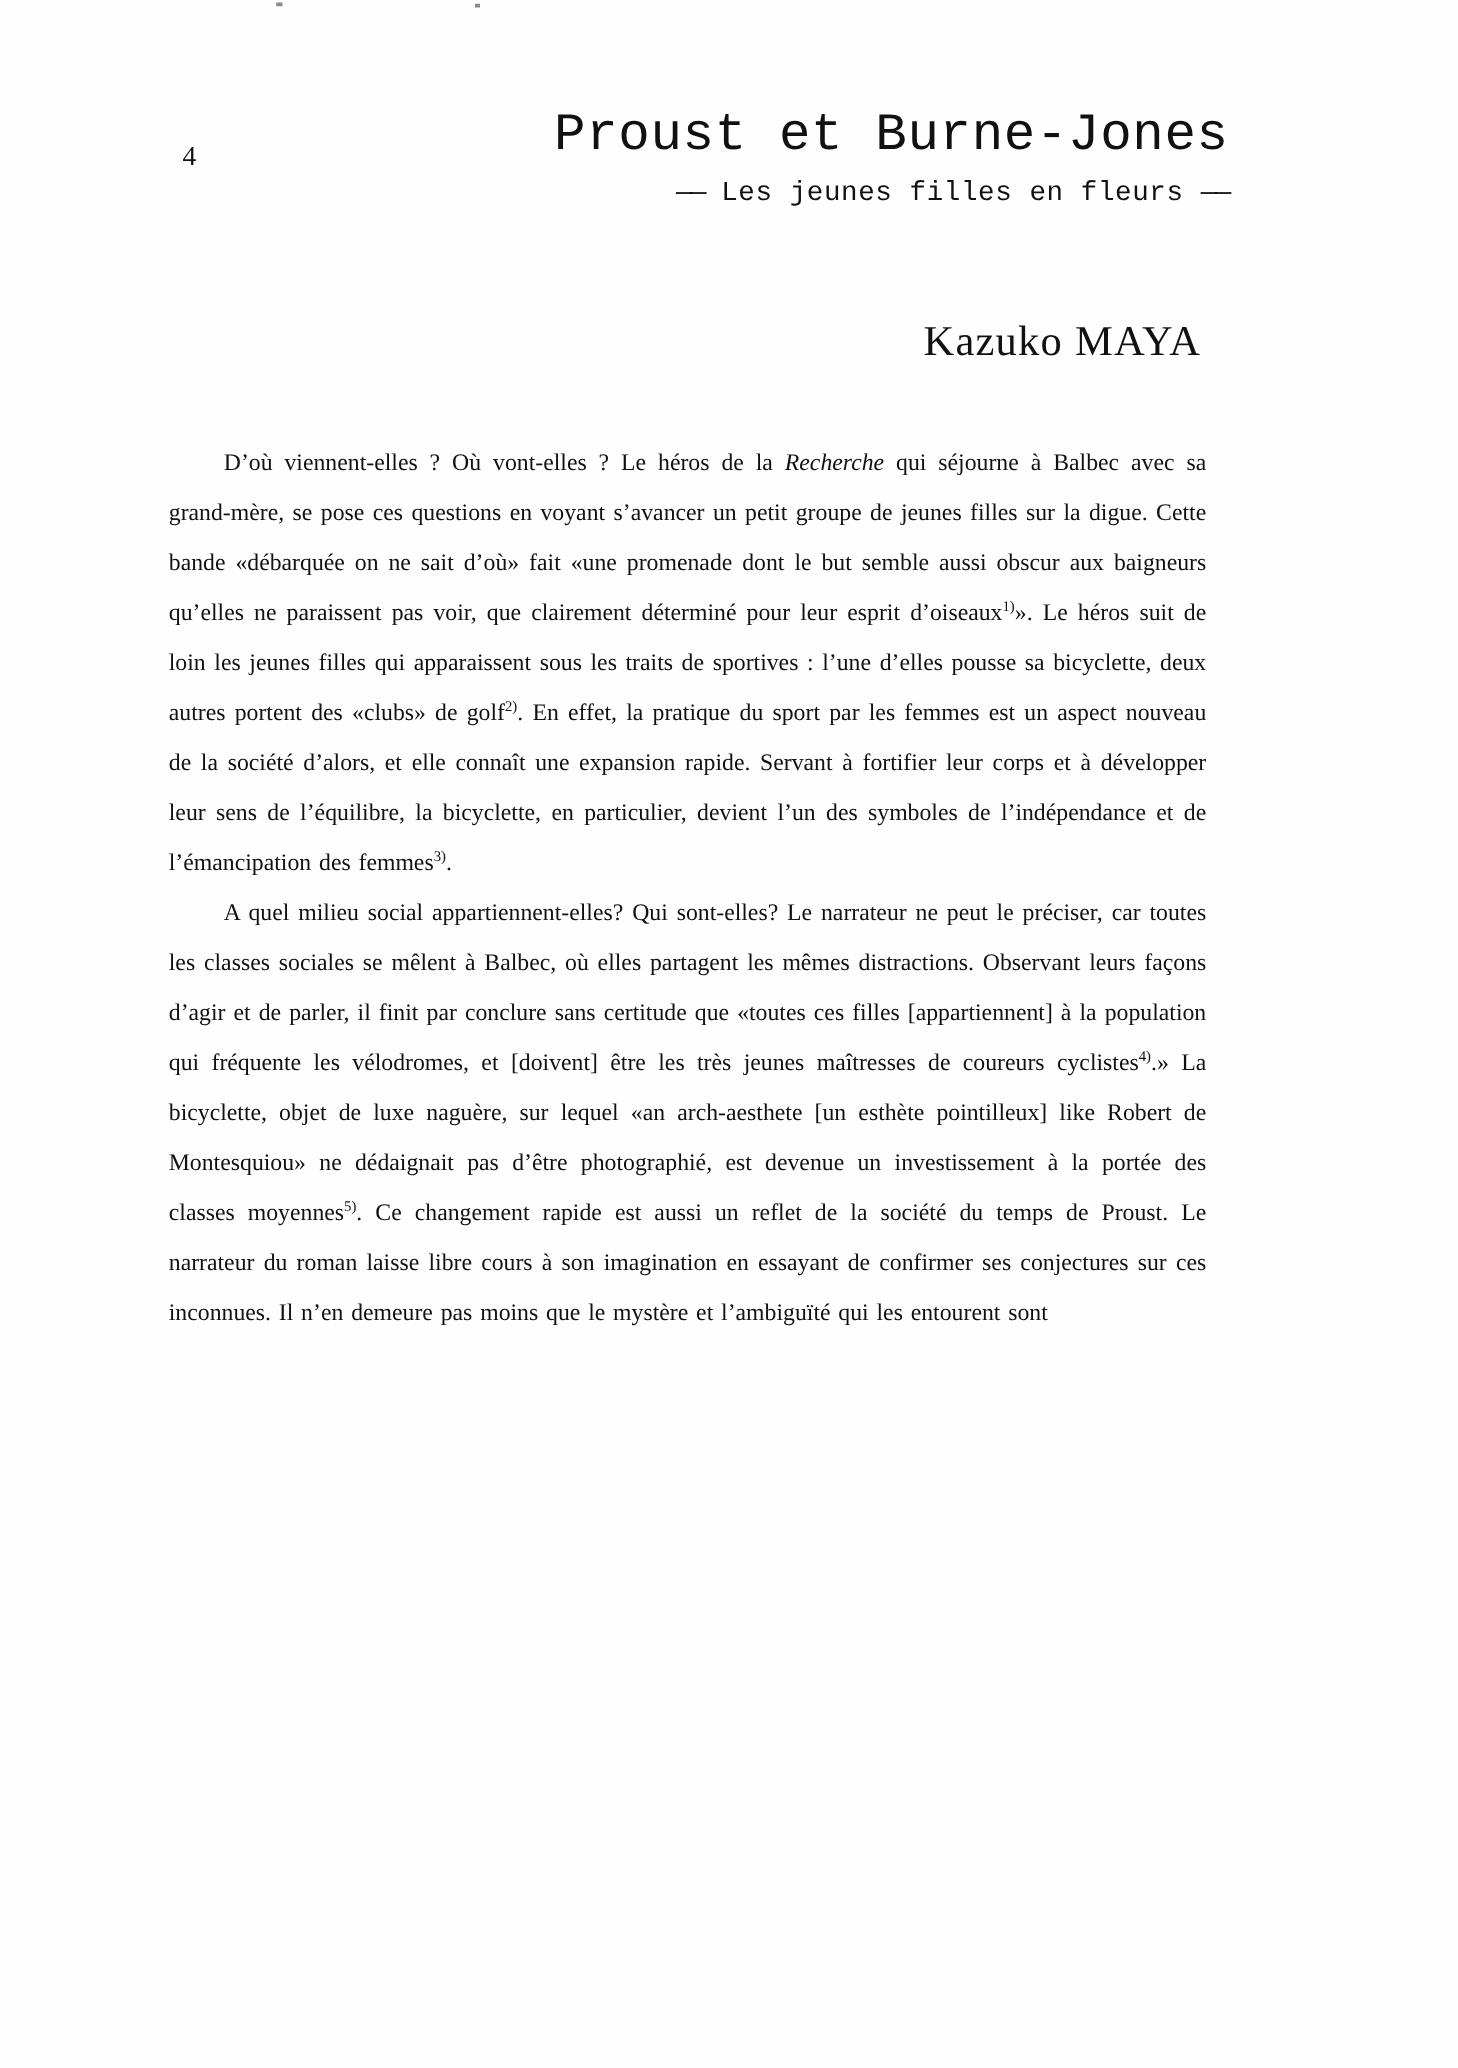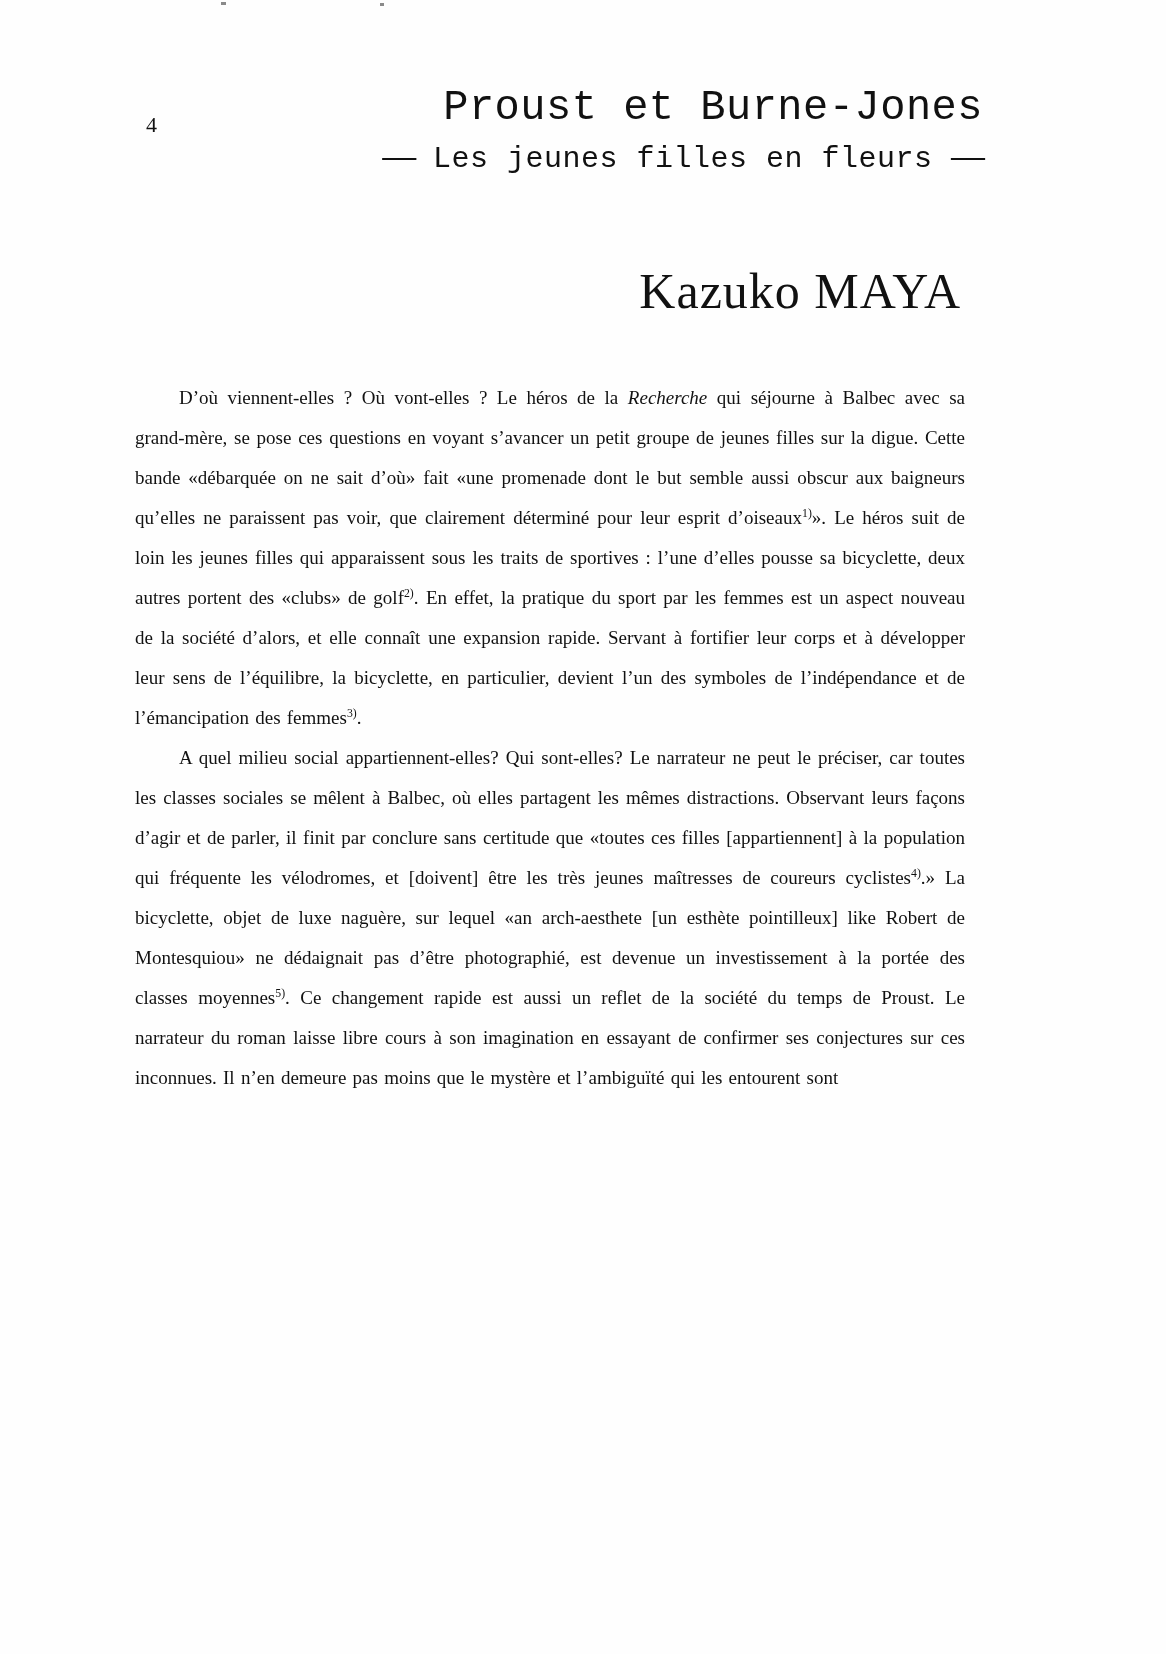--- a/index.html
+++ b/index.html
@@ -44,32 +44,32 @@
   }
   .title {
     margin: 0;
     font-size: 42px;
     font-weight: 400;
     letter-spacing: 0.5px;
     line-height: 1.15;
   }
   .subtitle {
     margin-top: 10px;
-    font-size: 30px;
+    font-size: 22px;
     letter-spacing: 0.5px;
     line-height: 1.15;
     white-space: nowrap;
   }
   .subtitle .dash {
     letter-spacing: -2px;
   }
   .author {
     margin-top: 86px;
     text-align: right;
-    font-size: 50px;
+    font-size: 34px;
     letter-spacing: 1px;
     line-height: 1.15;
     padding-right: 4px;
   }
   .body-text {
     margin-top: 58px;
     font-size: 19px;
     line-height: 40px;
     text-align: justify;
     word-spacing: 1.5px;

